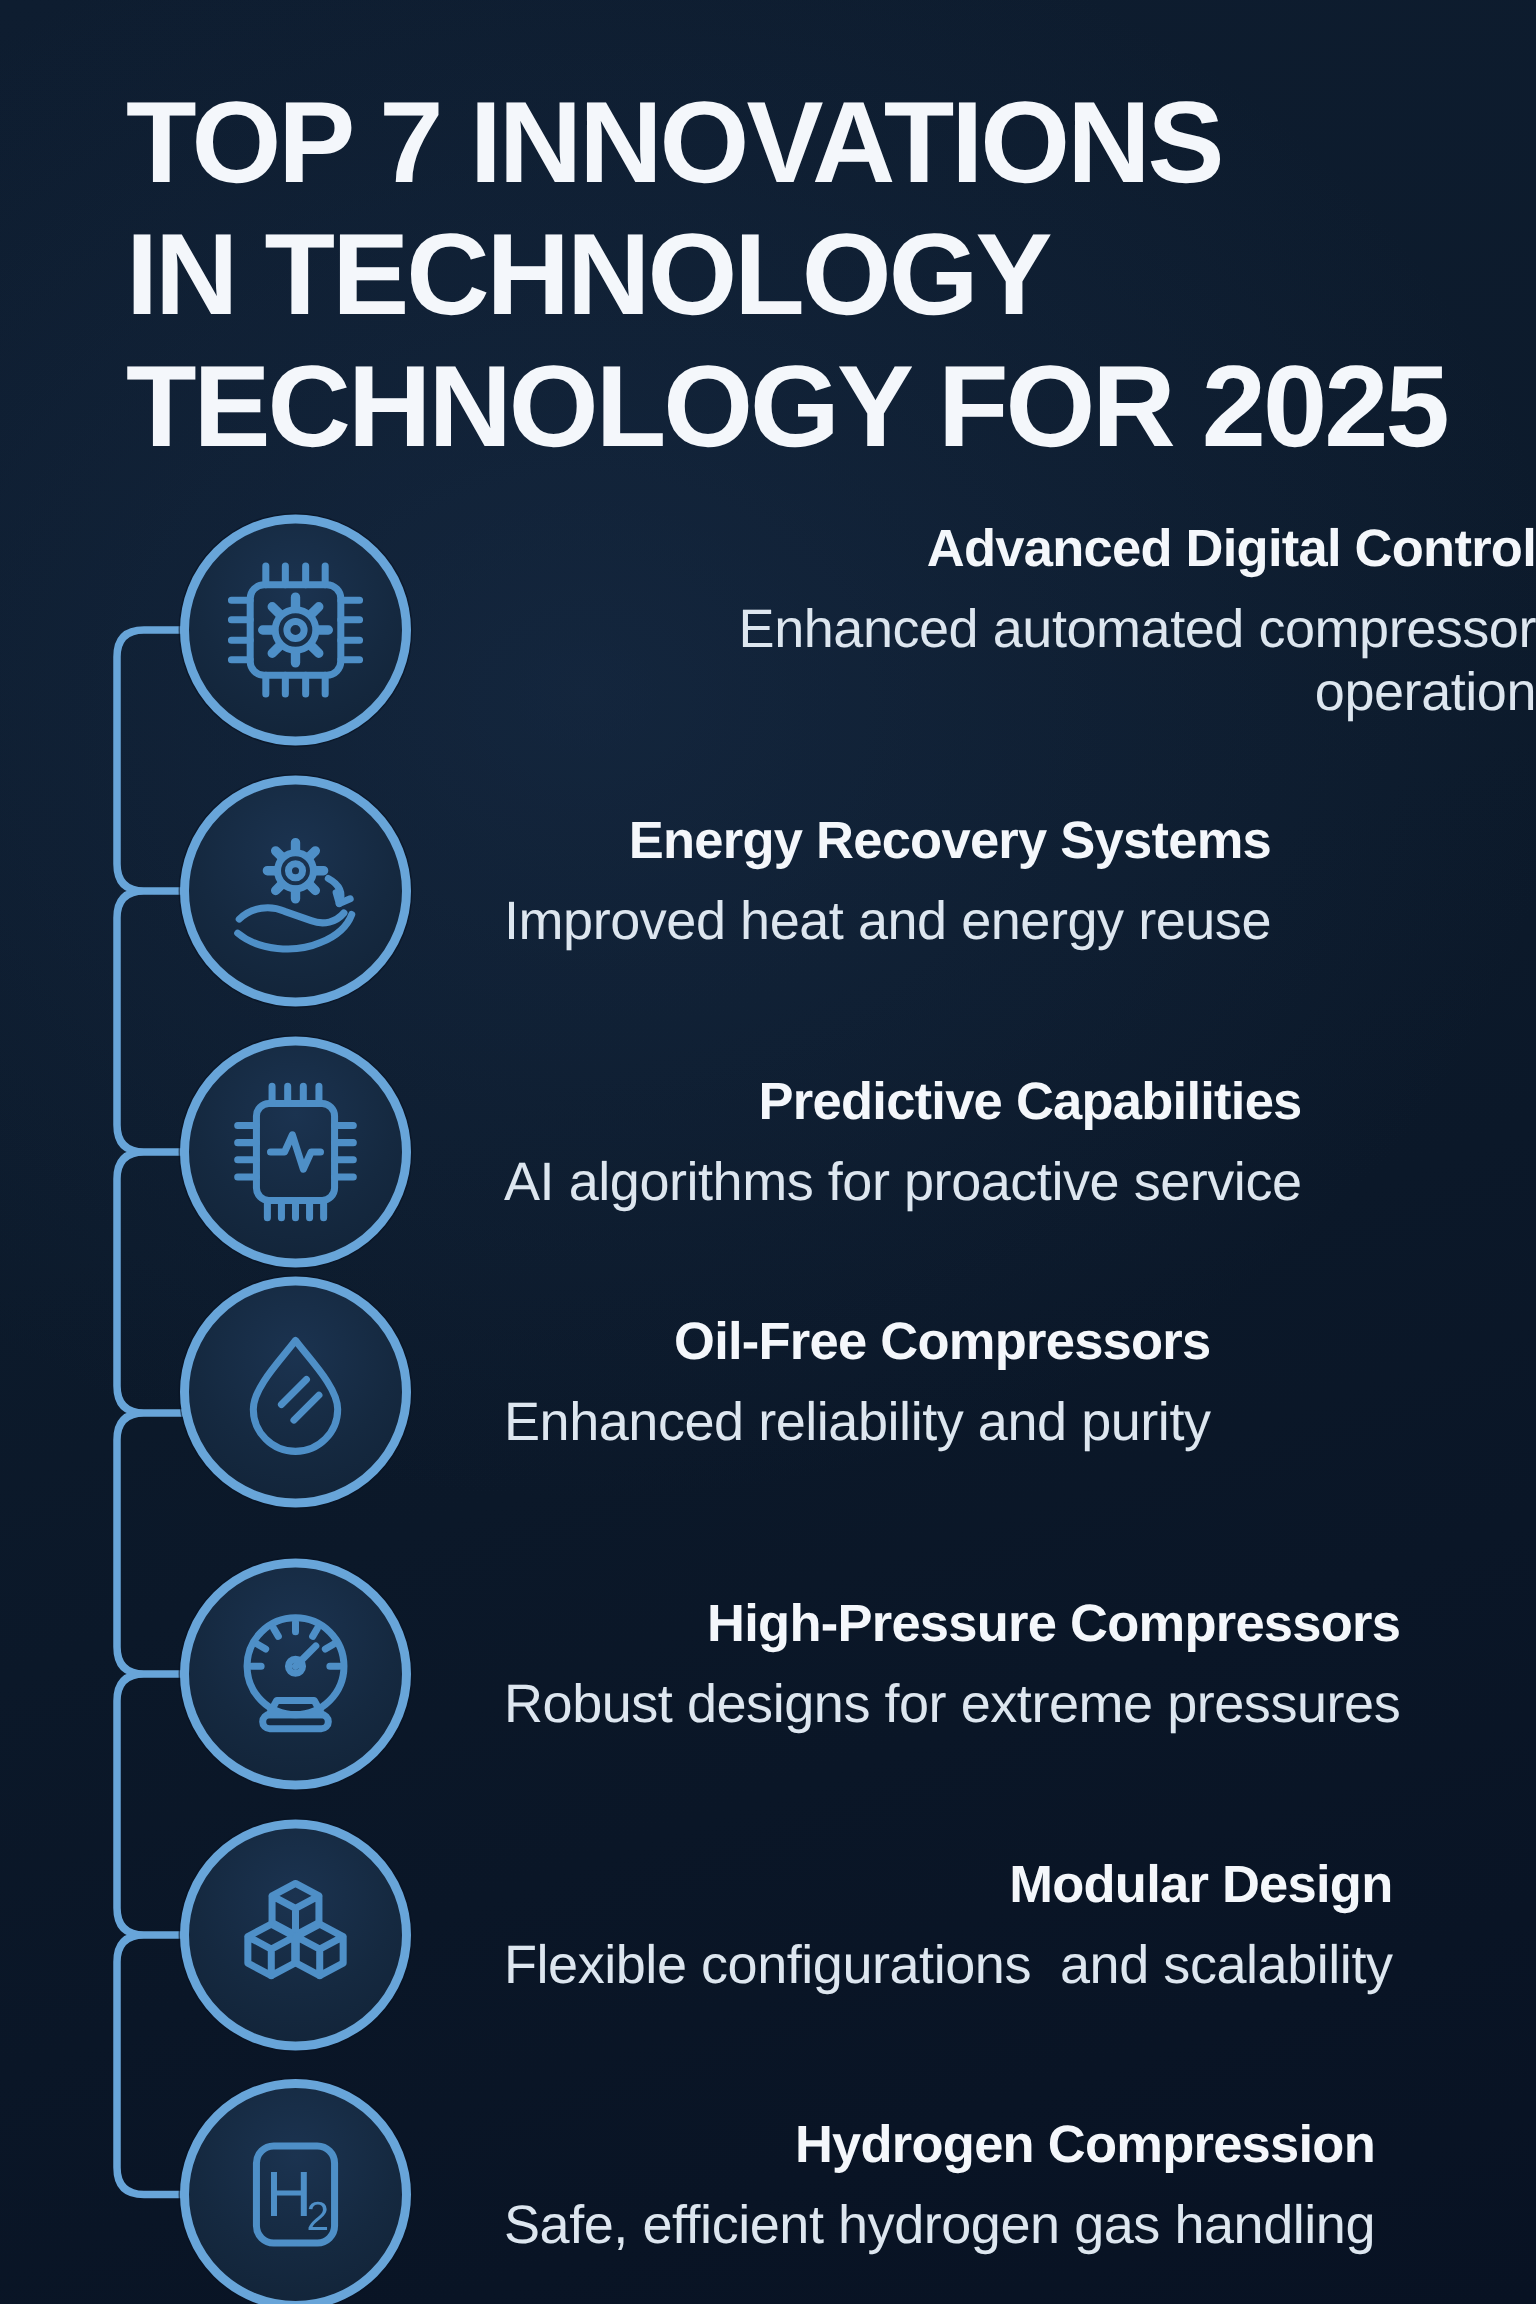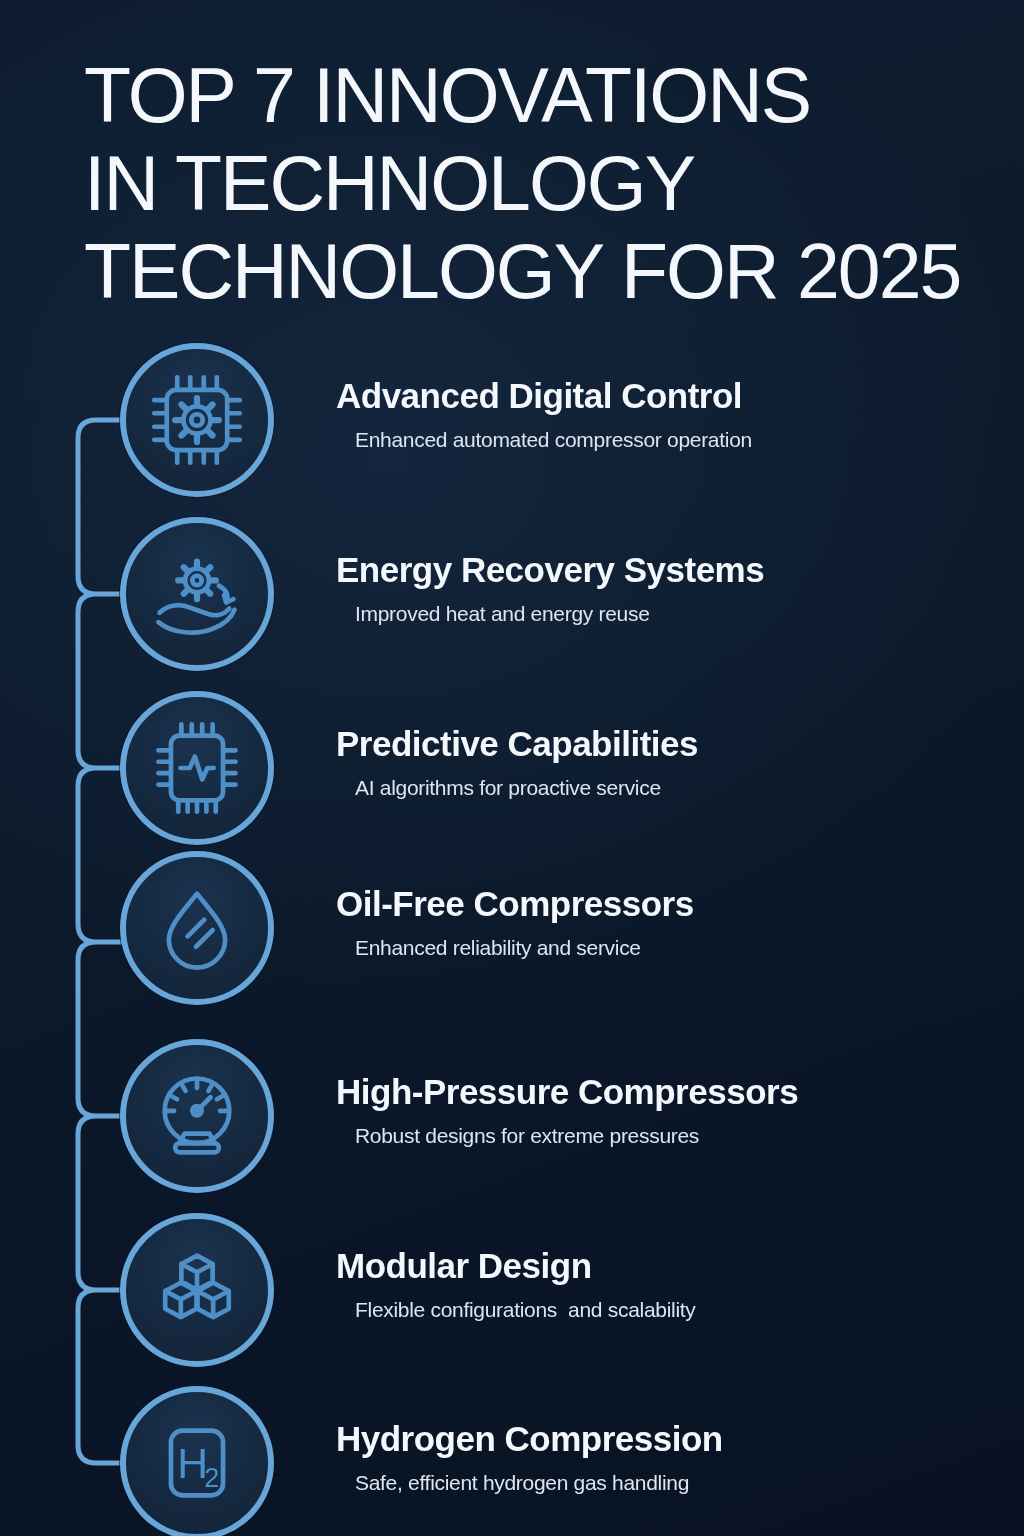--- a/index.html
+++ b/index.html
@@ -6,44 +6,44 @@
   .page{
     position:relative;width:1024px;height:1536px;overflow:hidden;
     background:
       radial-gradient(1100px 900px at 38% 30%, rgba(32,58,92,.35), rgba(0,0,0,0) 60%),
       linear-gradient(160deg,#0e1d30 0%,#0c1a2b 45%,#081223 100%);
     font-family:"Liberation Sans", sans-serif;
   }
   .connector{position:absolute;left:0;top:0;}
   .header{
     position:absolute;left:84px;top:52px;width:900px;
-    color:#f4f7fb;font-weight:400;font-size:77px;line-height:1.14;
+    color:#f4f7fb;font-weight:700;font-size:77px;line-height:1.14;
     letter-spacing:-2px;
   }
   .row{position:absolute;left:120px;display:flex;align-items:center;gap:62px;}
   .circle{
     width:142px;height:142px;border-radius:50%;
     border:6px solid #68a5d9;
     background:radial-gradient(circle at 50% 32%, #1b3350 0%, #152940 55%, #112236 100%);
     display:flex;align-items:center;justify-content:center;
     flex:0 0 auto;
     box-shadow:0 0 0 1px rgba(8,18,35,.6);
   }
   .icon{display:block;}
   .icon *{vector-effect:none;}
   .ic{stroke:#4e8fc7;fill:none;stroke-width:4.5;stroke-linecap:round;stroke-linejoin:round;}
   .ic-thick{stroke:#4e8fc7;fill:none;stroke-width:6;stroke-linecap:round;}
   .ic-text{fill:#4e8fc7;stroke:none;font-family:"Liberation Sans",sans-serif;}
-  .text{margin-top:-12px;}
+  .text{margin-top:-12px;text-align:right;}
   .item-title{
     color:#f4f7fb;font-size:35px;font-weight:700;letter-spacing:-.5px;
   }
   .item-sub{
-    color:#dde6ef;font-size:21px;font-weight:400;margin-top:12px;
-    letter-spacing:-.3px;white-space:pre-wrap;margin-left:19px;
+    color:#dde6ef;font-size:36px;font-weight:400;margin-top:12px;
+    letter-spacing:-.3px;white-space:pre-wrap;
   }
 </style>
 </head>
 <body>
 
 <div class="page">
 
   <svg class="connector" width="1024" height="1536" viewBox="0 0 1024 1536">
     <path fill="none" stroke="#68a5d9" stroke-width="5" stroke-linecap="round" d="M122 420 H96 Q78 420 78 438 V576 Q78 594 96 594 H122
          M122 594 H96 Q78 594 78 612 V750 Q78 768 96 768 H122
@@ -131,21 +131,21 @@
     <div class="circle">
       <svg class="icon" width="100" height="100" viewBox="-48 -48 96 96">
         <g class="ic">
           <path d="M0 -33 C9 -21 27 -3 27 11 A27 27 0 1 1 -27 11 C-27 -3 -9 -21 0 -33 Z"></path>
           <path d="M-9 8 L7 -8 M-1 18 L15 2"></path>
         </g>
       </svg>
     </div>
     <div class="text">
       <div class="item-title">Oil-Free Compressors</div>
-      <div class="item-sub">Enhanced reliability and service</div>
+      <div class="item-sub">Enhanced reliability and purity</div>
     </div>
   </div>
 
   <div class="row" style="top:1039px">
     <div class="circle">
       <svg class="icon" width="100" height="100" viewBox="-48 -48 96 96">
         <g class="ic">
           <circle cx="0" cy="-5" r="31"></circle>
           <path d="M-22 -5 L-28 -5 M-19.1 -16 L-24.3 -19 M-11 -24.1 L-14 -29.2
                    M0 -27 L0 -33 M11 -24.1 L14 -29.2 M19.1 -16 L24.3 -19 M22 -5 L28 -5"></path>

